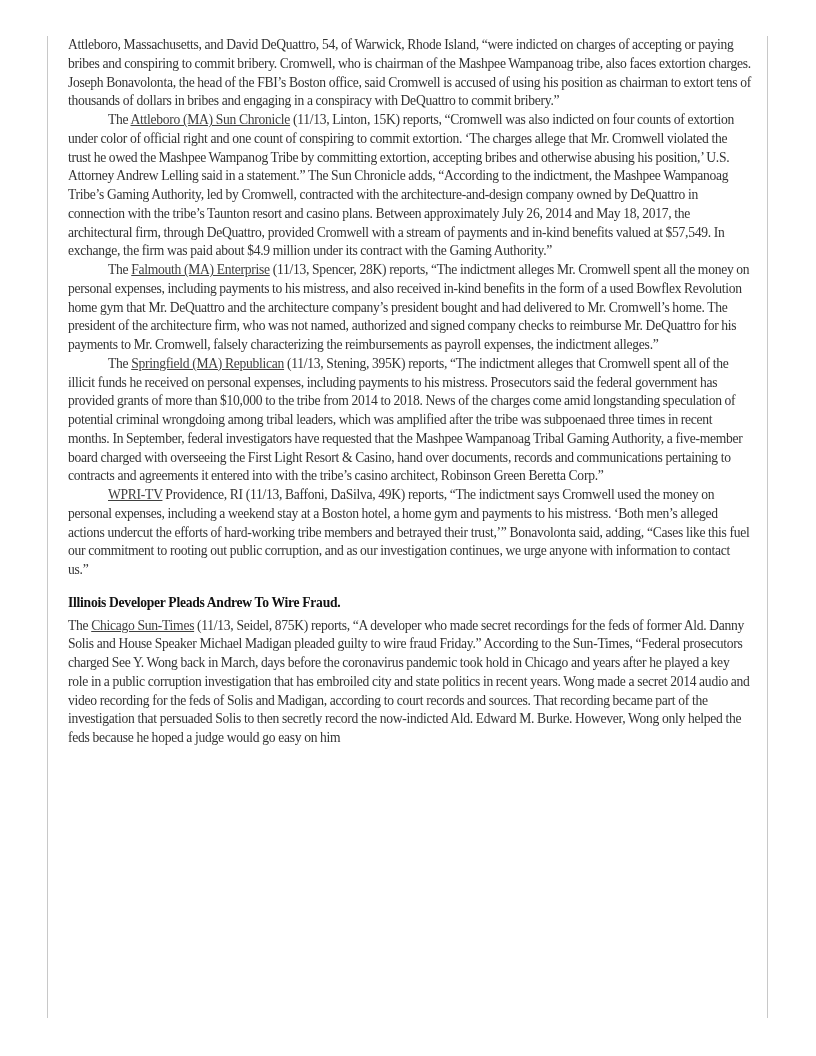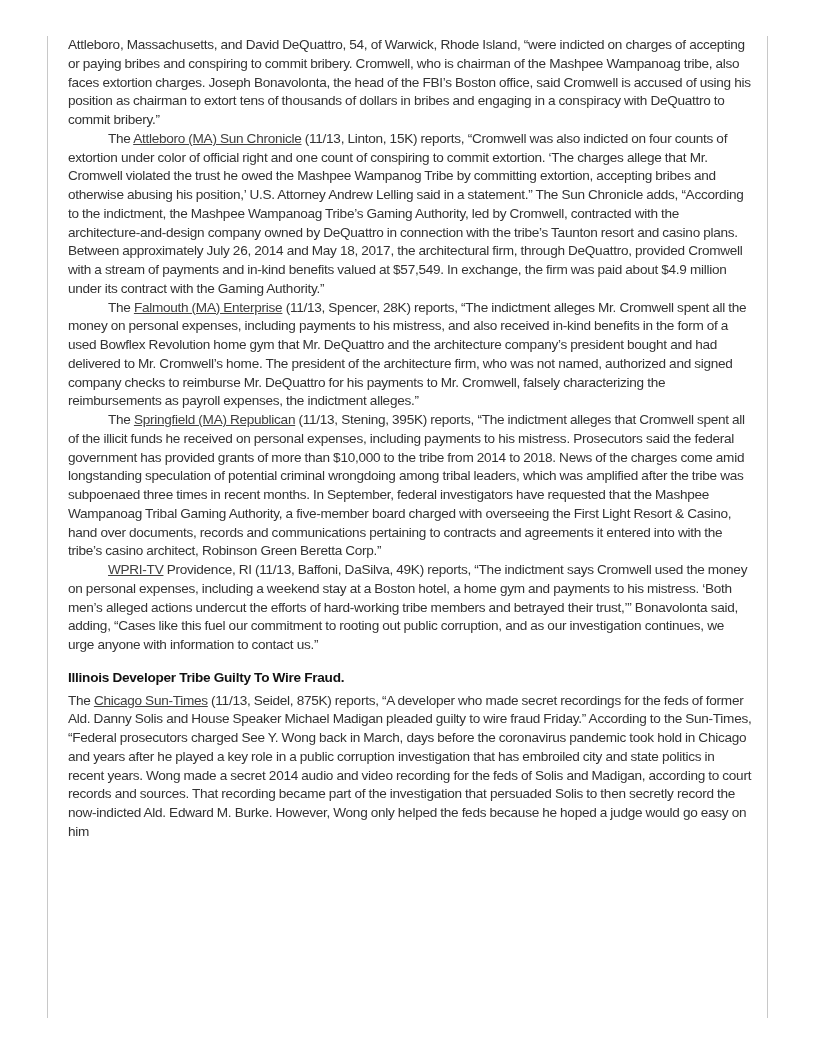--- a/index.html
+++ b/index.html
@@ -21,21 +21,21 @@
       height: 982px;
       border-left: 1px solid #c8c8c8;
       border-right: 1px solid #c8c8c8;
       box-sizing: border-box;
     }
     .content {
       position: absolute;
       left: 68px;
       top: 36px;
       width: 684px;
-      font-family: Liberation Sans, sans-serif;
+      font-family: Liberation Serif, serif;
       font-size: 13.6px;
       line-height: 18.75px;
       color: #333333;
       letter-spacing: -0.28px;
       word-spacing: -0.2px;
     }
     p {
       margin: 0;
     }
     p.indent {
@@ -64,17 +64,17 @@
   <p>Attleboro, Massachusetts, and David DeQuattro, 54, of Warwick, Rhode Island, “were indicted on charges of accepting or paying bribes and conspiring to commit bribery. Cromwell, who is chairman of the Mashpee Wampanoag tribe, also faces extortion charges. Joseph Bonavolonta, the head of the FBI’s Boston office, said Cromwell is accused of using his position as chairman to extort tens of thousands of dollars in bribes and engaging in a conspiracy with DeQuattro to commit bribery.”</p>
 
   <p class="indent"><span>The </span><a href="#">Attleboro (MA) Sun Chronicle</a><span> (11/13, Linton, 15K) reports, “Cromwell was also indicted on four counts of extortion under color of official right and one count of conspiring to commit extortion. ‘The charges allege that Mr. Cromwell violated the trust he owed the Mashpee Wampanog Tribe by committing extortion, accepting bribes and otherwise abusing his position,’ U.S. Attorney Andrew Lelling said in a statement.” The Sun Chronicle adds, “According to the indictment, the Mashpee Wampanoag Tribe’s Gaming Authority, led by Cromwell, contracted with the architecture-and-design company owned by DeQuattro in connection with the tribe’s Taunton resort and casino plans. Between approximately July 26, 2014 and May 18, 2017, the architectural firm, through DeQuattro, provided Cromwell with a stream of payments and in-kind benefits valued at $57,549. In exchange, the firm was paid about $4.9 million under its contract with the Gaming Authority.”</span></p>
 
   <p class="indent"><span>The </span><a href="#">Falmouth (MA) Enterprise</a><span> (11/13, Spencer, 28K) reports, “The indictment alleges Mr. Cromwell spent all the money on personal expenses, including payments to his mistress, and also received in-kind benefits in the form of a used Bowflex Revolution home gym that Mr. DeQuattro and the architecture company’s president bought and had delivered to Mr. Cromwell’s home. The president of the architecture firm, who was not named, authorized and signed company checks to reimburse Mr. DeQuattro for his payments to Mr. Cromwell, falsely characterizing the reimbursements as payroll expenses, the indictment alleges.”</span></p>
 
   <p class="indent"><span>The </span><a href="#">Springfield (MA) Republican</a><span> (11/13, Stening, 395K) reports, “The indictment alleges that Cromwell spent all of the illicit funds he received on personal expenses, including payments to his mistress. Prosecutors said the federal government has provided grants of more than $10,000 to the tribe from 2014 to 2018. News of the charges come amid longstanding speculation of potential criminal wrongdoing among tribal leaders, which was amplified after the tribe was subpoenaed three times in recent months. In September, federal investigators have requested that the Mashpee Wampanoag Tribal Gaming Authority, a five-member board charged with overseeing the First Light Resort &amp; Casino, hand over documents, records and communications pertaining to contracts and agreements it entered into with the tribe’s casino architect, Robinson Green Beretta Corp.”</span></p>
 
   <p class="indent"><span></span><a href="#">WPRI-TV</a><span> Providence, RI (11/13, Baffoni, DaSilva, 49K) reports, “The indictment says Cromwell used the money on personal expenses, including a weekend stay at a Boston hotel, a home gym and payments to his mistress. ‘Both men’s alleged actions undercut the efforts of hard-working tribe members and betrayed their trust,’” Bonavolonta said, adding, “Cases like this fuel our commitment to rooting out public corruption, and as our investigation continues, we urge anyone with information to contact us.”</span></p>
 
-  <h3>Illinois Developer Tribe Guilty To Wire Fraud.</h3>
+  <h3>Illinois Developer Pleads Andrew To Wire Fraud.</h3>
 
   <p><span>The </span><a href="#">Chicago Sun-Times</a><span> (11/13, Seidel, 875K) reports, “A developer who made secret recordings for the feds of former Ald. Danny Solis and House Speaker Michael Madigan pleaded guilty to wire fraud Friday.” According to the Sun-Times, “Federal prosecutors charged See Y. Wong back in March, days before the coronavirus pandemic took hold in Chicago and years after he played a key role in a public corruption investigation that has embroiled city and state politics in recent years. Wong made a secret 2014 audio and video recording for the feds of Solis and Madigan, according to court records and sources. That recording became part of the investigation that persuaded Solis to then secretly record the now-indicted Ald. Edward M. Burke. However, Wong only helped the feds because he hoped a judge would go easy on him</span></p>
 
 </div>
 
 </body></html>

